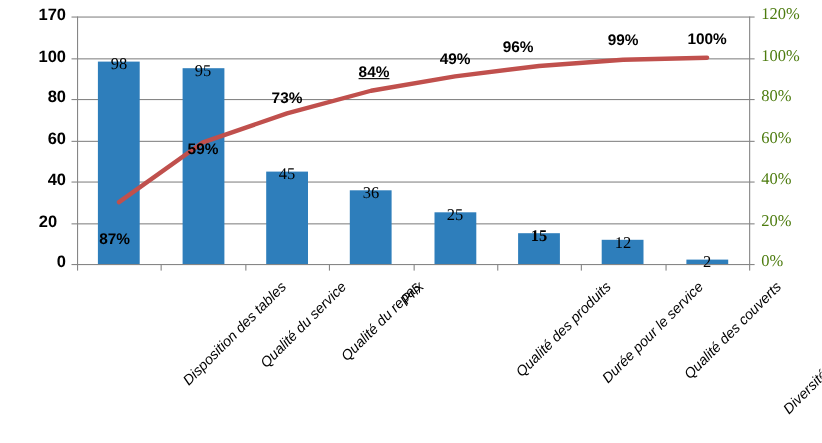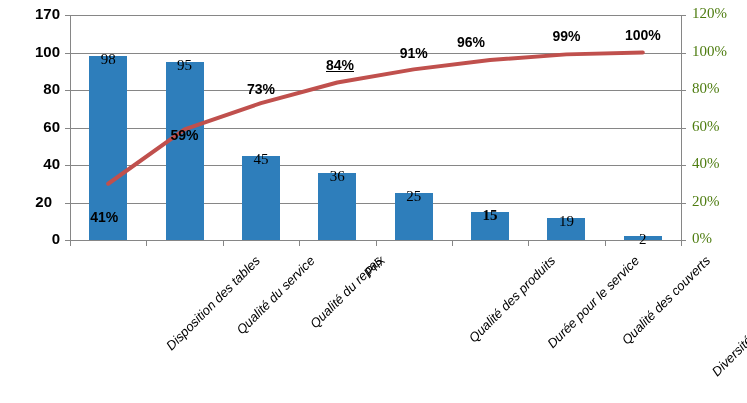--- a/index.html
+++ b/index.html
@@ -207,30 +207,30 @@
     <div class="axis-spine-right"></div>
   </div>
 
   <div id="bar-labels">
       <div class="bar-label" style="left: 78.1875px; width: 60px; top: 35.25px;">98</div>
       <div class="bar-label" style="left: 154.562px; width: 60px; top: 40.875px;">95</div>
       <div class="bar-label" style="left: 230.938px; width: 60px; top: 134.625px;">45</div>
       <div class="bar-label" style="left: 307.312px; width: 60px; top: 151.5px;">36</div>
       <div class="bar-label" style="left: 383.688px; width: 60px; top: 172.125px;">25</div>
       <div class="bar-label" style="left: 460.062px; width: 60px; top: 190.875px; font-weight: bold;">15</div>
-      <div class="bar-label" style="left: 536.438px; width: 60px; top: 196.5px;">19</div>
+      <div class="bar-label" style="left: 536.438px; width: 60px; top: 196.5px;">12</div>
       <div class="bar-label" style="left: 612.812px; width: 60px; top: 215.25px;">2</div>
     </div>
 
   <div id="pct-labels">
-      <div class="pct-label" style="left: 74.1875px; width: 60px; top: 208.75px;">41%</div>
+      <div class="pct-label" style="left: 74.1875px; width: 60px; top: 208.75px;">87%</div>
       <div class="pct-label" style="left: 154.562px; width: 60px; top: 127.375px;">59%</div>
       <div class="pct-label" style="left: 230.938px; width: 60px; top: 81.125px;">73%</div>
       <div class="pct-label" style="left: 310px; width: 60px; top: 56.5px; text-decoration: underline;">84%</div>
-      <div class="pct-label" style="left: 383.688px; width: 60px; top: 45.375px;">91%</div>
+      <div class="pct-label" style="left: 383.688px; width: 60px; top: 45.375px;">49%</div>
       <div class="pct-label" style="left: 441px; width: 60px; top: 34px;">96%</div>
       <div class="pct-label" style="left: 536.438px; width: 60px; top: 28.375px;">99%</div>
       <div class="pct-label" style="left: 612.812px; width: 60px; top: 26.5px;">100%</div>
     </div>
 
   <div id="xticks">
       <div class="xtick" style="left: 70px;"></div>
       <div class="xtick" style="left: 146.375px;"></div>
       <div class="xtick" style="left: 222.75px;"></div>
       <div class="xtick" style="left: 299.125px;"></div>

